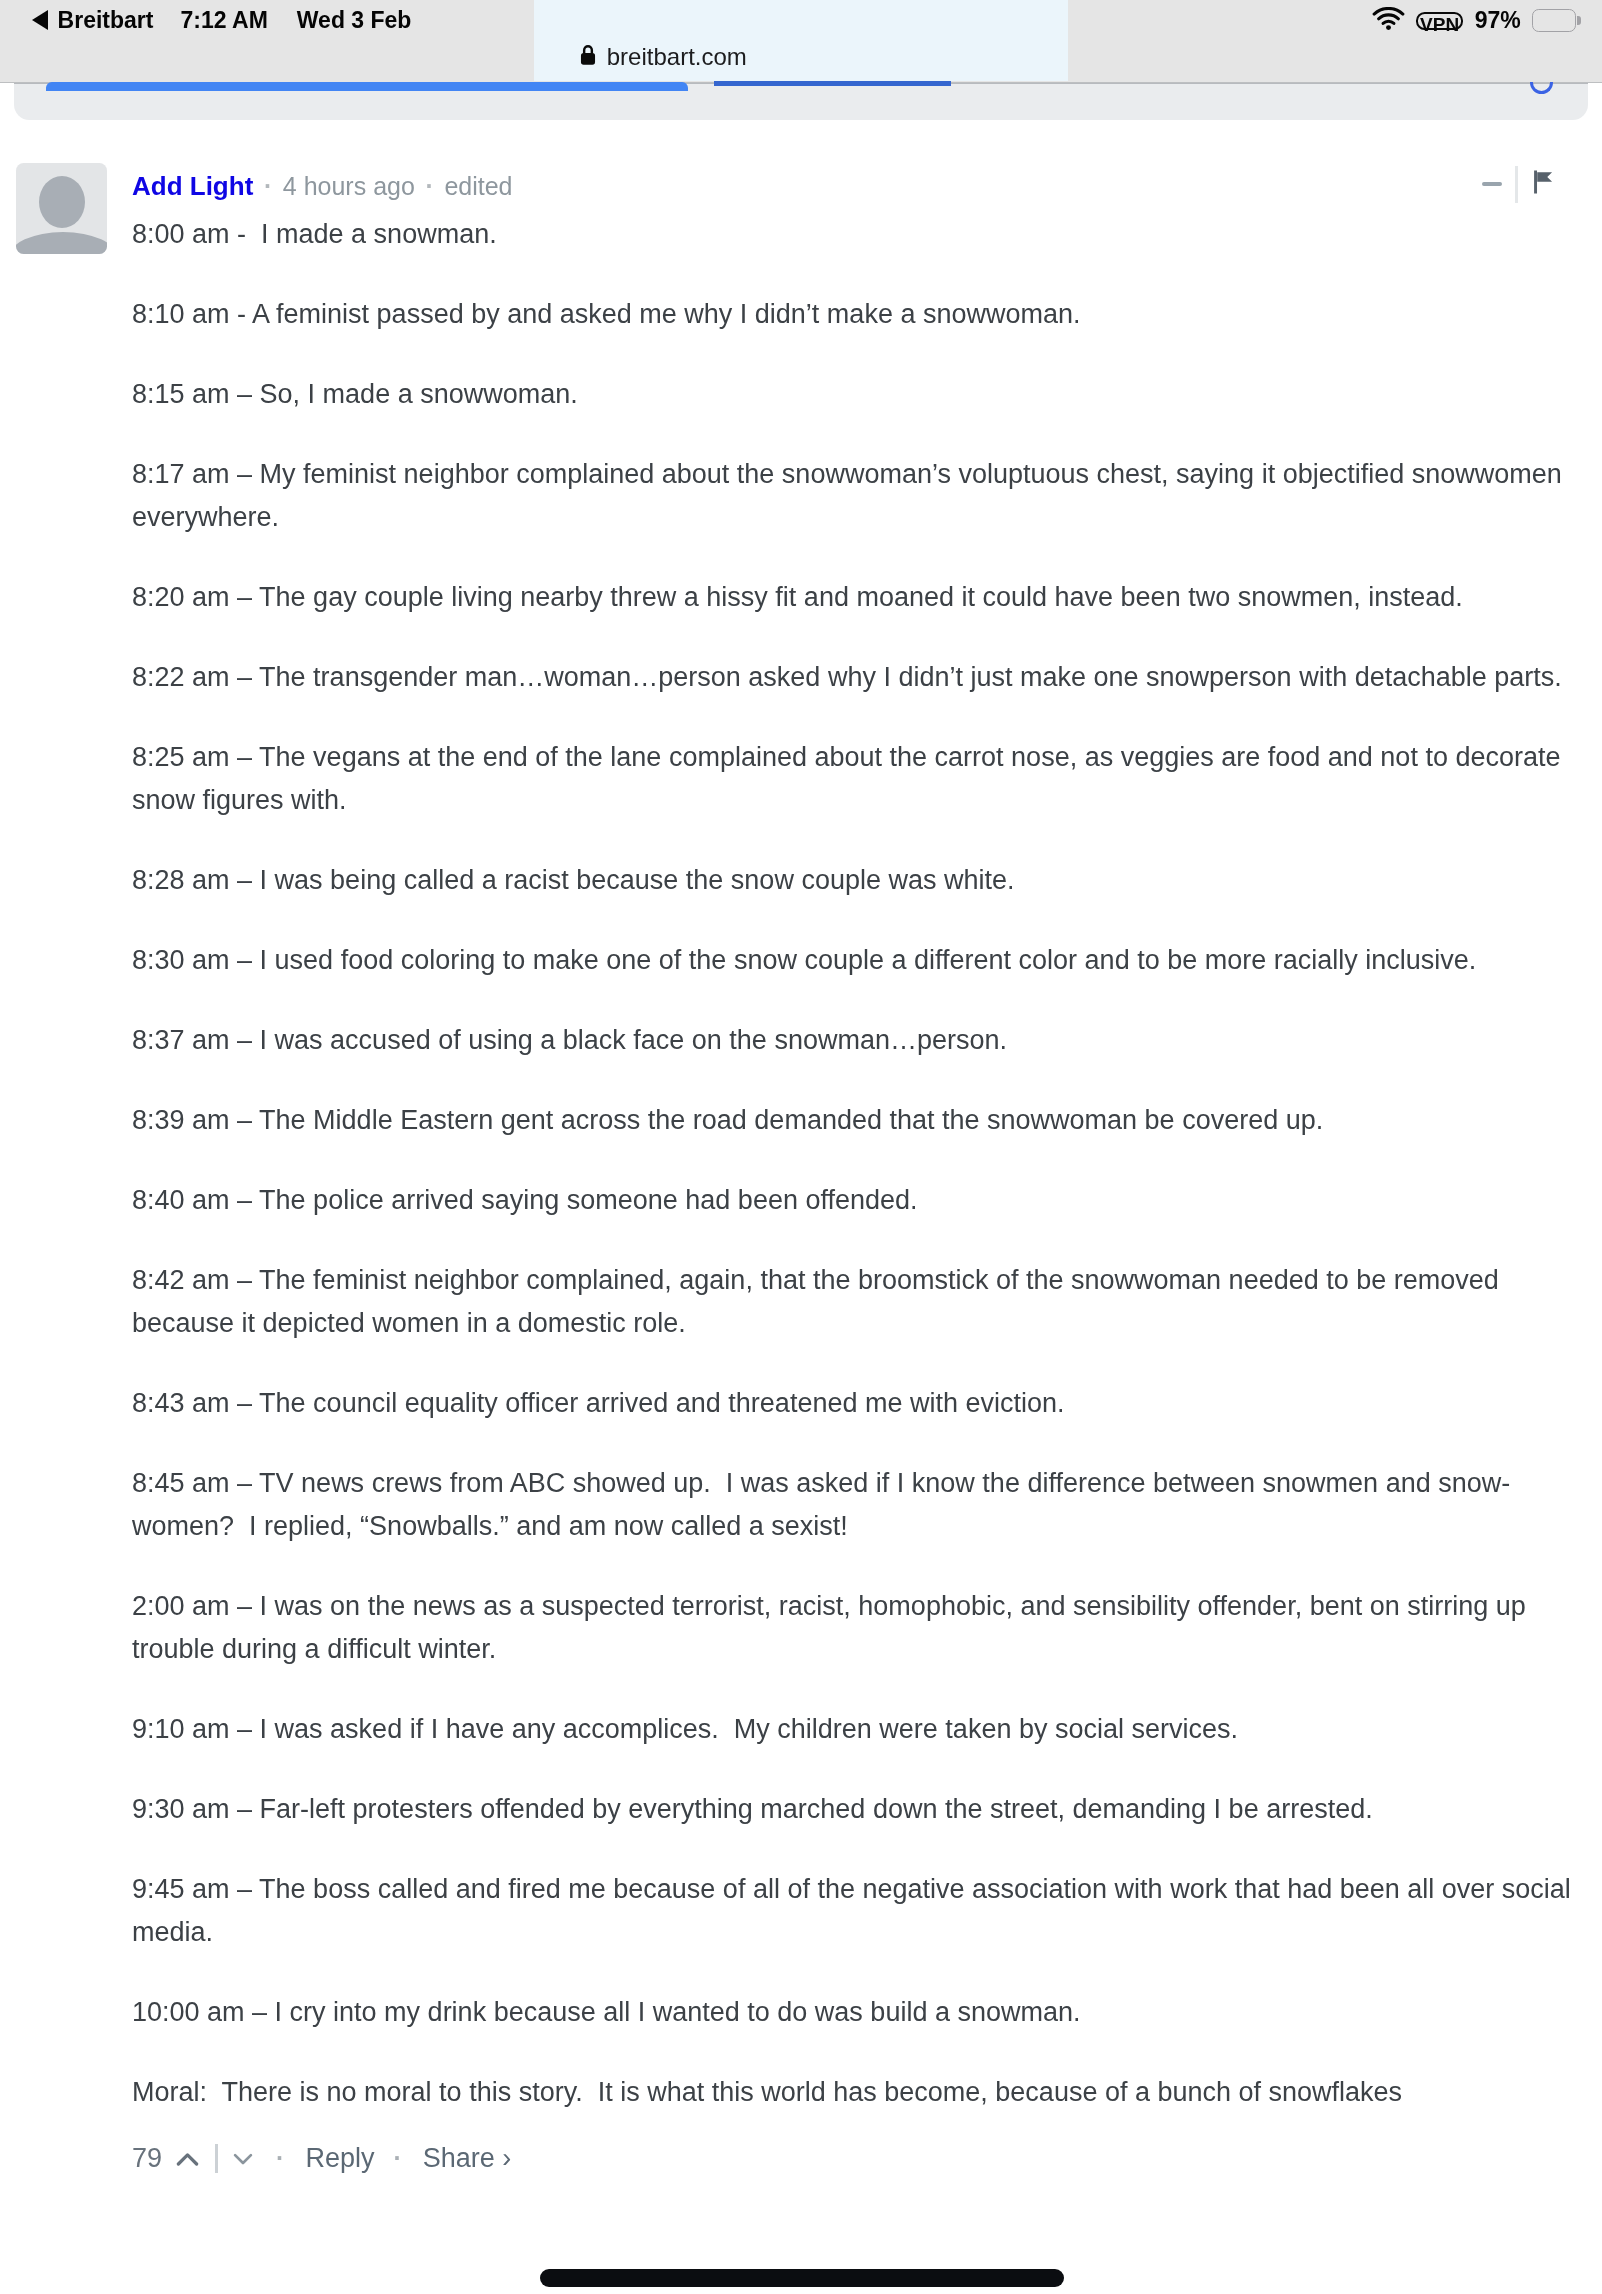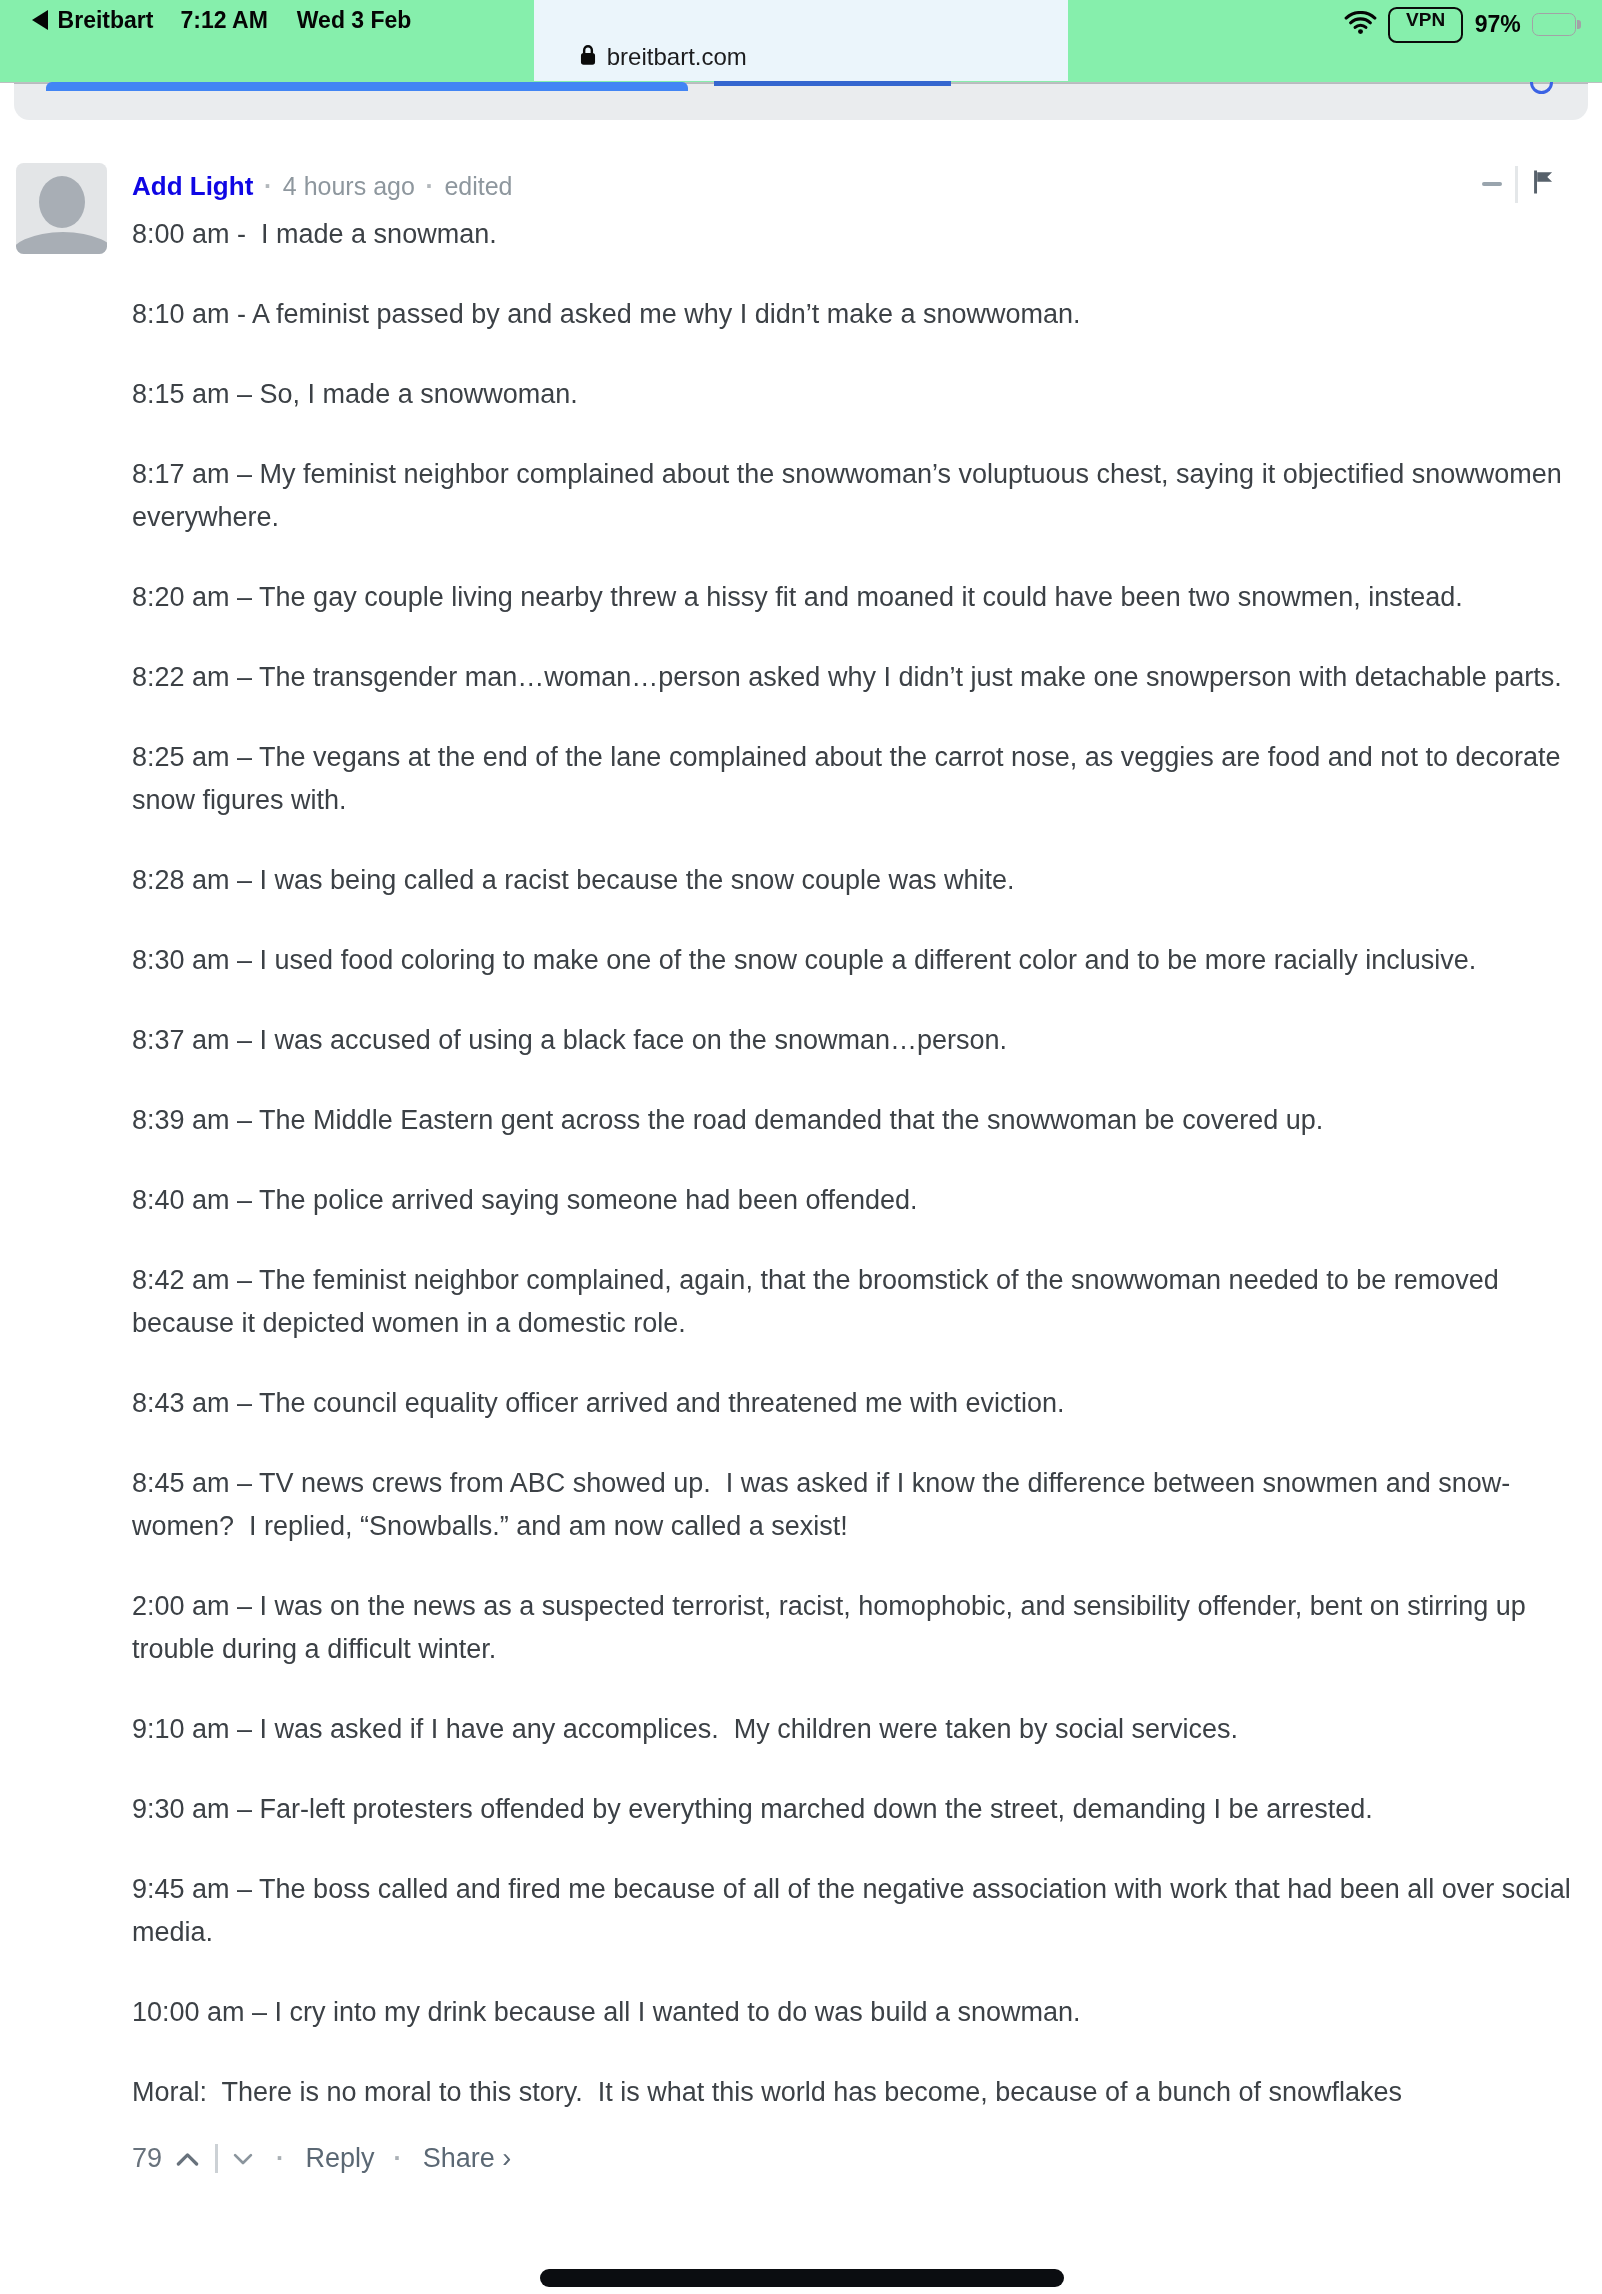--- a/index.html
+++ b/index.html
@@ -8,29 +8,29 @@
     --accent-blue-dark:#3566cf;
   }
   *{box-sizing:border-box;}
   html,body{margin:0;padding:0;}
   body{
     width:1602px;height:2294px;position:relative;background:#ffffff;
     font-family:"Liberation Sans","DejaVu Sans",sans-serif;
     -webkit-font-smoothing:antialiased;overflow:hidden;
   }
   
-  .topbar{position:absolute;left:0;top:0;width:1602px;height:83px;background:#86efac;border-bottom:1.9px solid #bdbfc1;}
+  .topbar{position:absolute;left:0;top:0;width:1602px;height:83px;background:#e5e5e5;border-bottom:1.9px solid #bdbfc1;}
   .topbar .tab-tint{position:absolute;left:534px;top:0;width:534px;height:81px;background:#ebf5fb;}
   .statusbar{position:absolute;left:0;top:0;width:1602px;height:37px;}
   .status-left{position:absolute;left:32px;top:6.7px;display:flex;align-items:center;color:#050505;font-size:23px;font-weight:600;}
   .back-tri{width:0;height:0;border-top:10.6px solid transparent;border-bottom:10.6px solid transparent;border-right:16.3px solid #050505;margin-right:9.6px;}
   .status-left .app{margin-right:27px;}
   .status-left .time{margin-right:29px;}
   .status-right{position:absolute;right:21px;top:6.7px;display:flex;align-items:center;gap:11.5px;color:#050505;}
-  .vpn-badge{border:2.9px solid #0a0a0a;border-radius:8.6px;font-size:19px;font-weight:600;padding:0 16px;height:36px;line-height:21px;color:#0a0a0a;}
+  .vpn-badge{border:2.9px solid #0a0a0a;border-radius:8.6px;font-size:19px;font-weight:600;padding:0 2px;height:18px;line-height:21px;color:#0a0a0a;}
   .batt-pct{font-size:23px;font-weight:700;}
   .battery{display:flex;align-items:center;}
   .batt-body{width:44px;height:23px;border:1.9px solid #a2a2a6;border-radius:6.7px;padding:1.9px;}
   .batt-fill{width:95%;height:100%;background:#0a0a0a;border-radius:3.8px;}
   .batt-tip{width:3.8px;height:9.6px;background:#a2a2a6;border-radius:0 2.9px 2.9px 0;margin-left:1px;}
   .urlrow{position:absolute;left:0;top:35px;width:1326px;height:44px;display:flex;align-items:center;justify-content:center;gap:9.6px;}
   .url-text{font-size:24px;color:#1c1c1e;}
   
   .form-remnant{position:absolute;left:14.4px;top:83px;width:1574px;height:37px;background:#eaecee;border-top:1.9px solid #b7babe;border-radius:0 0 15.4px 15.4px;}
   .blue-bar-a{position:absolute;left:32px;top:-1.9px;width:642px;height:8.6px;background:var(--accent-blue);border-radius:5.8px 5.8px 0 0;}

